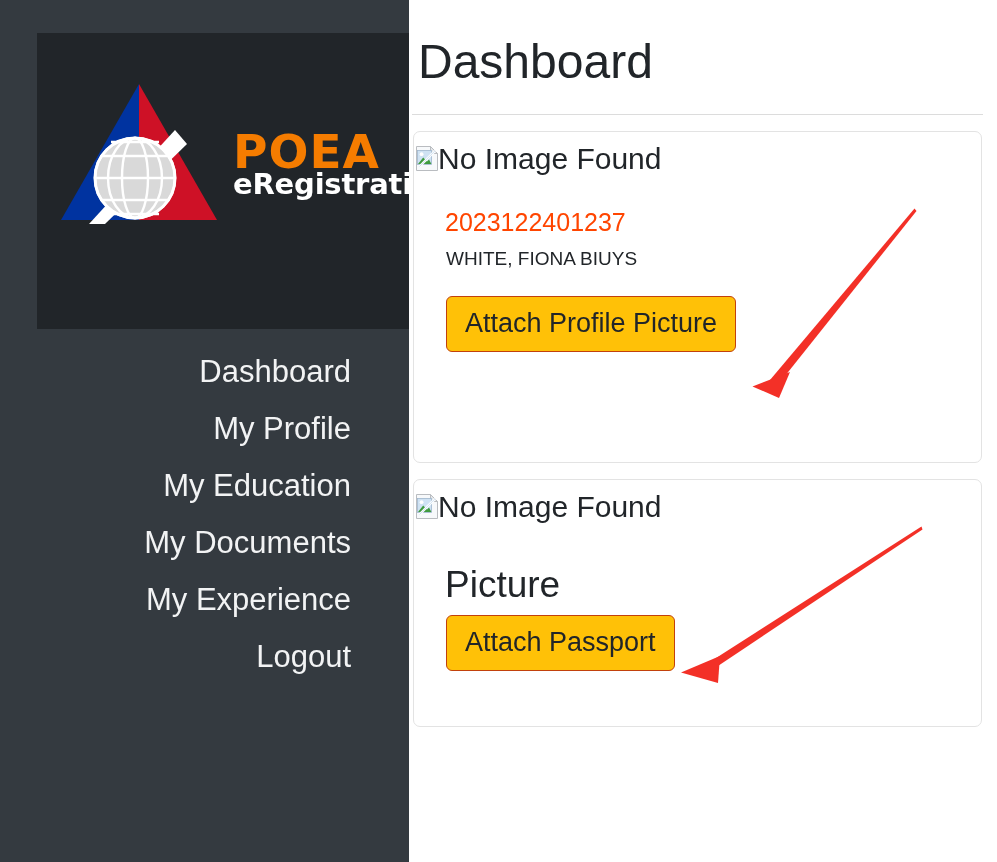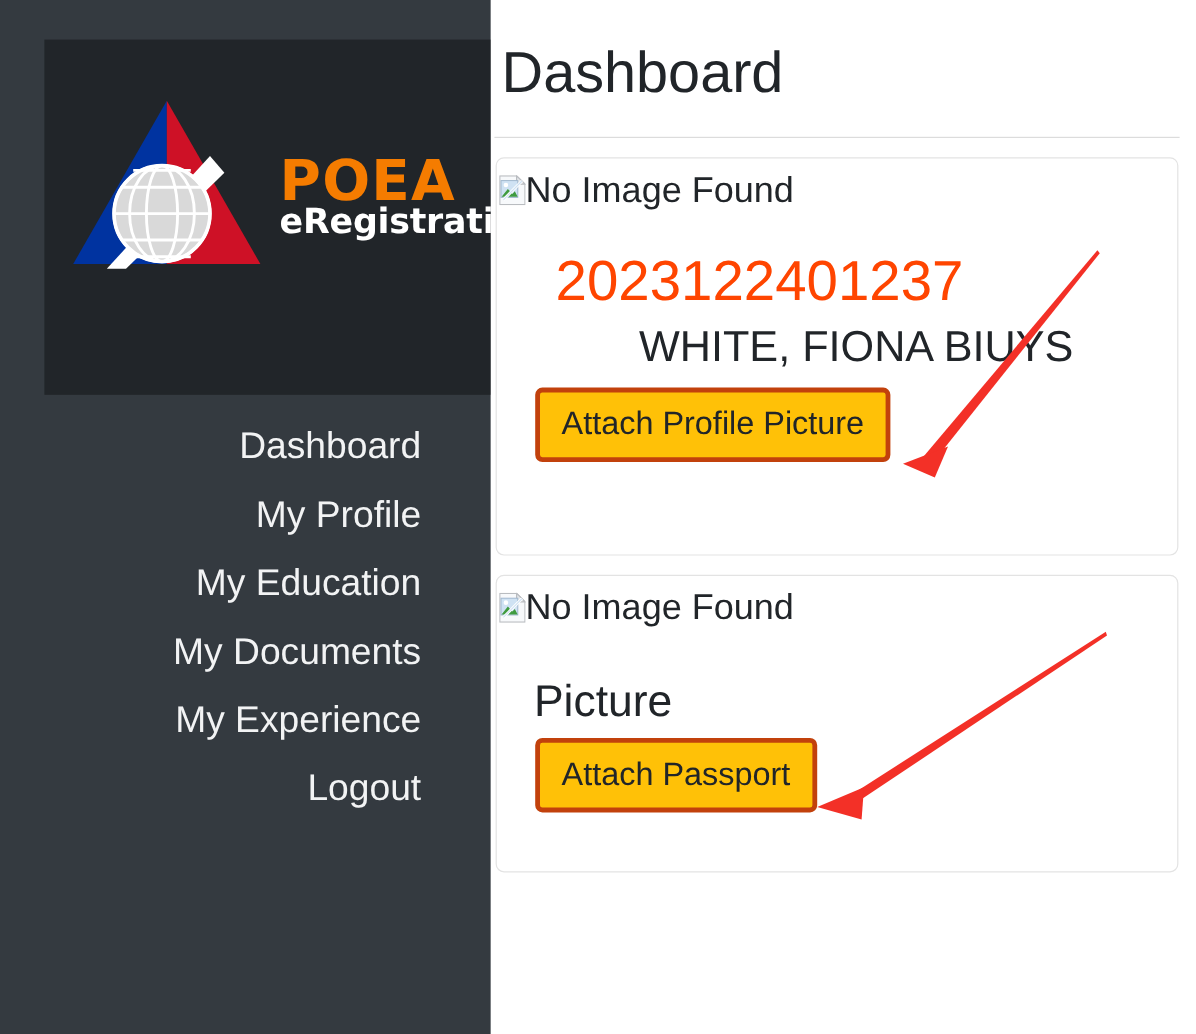--- a/index.html
+++ b/index.html
@@ -152,46 +152,45 @@
   .broken-icon svg { display: block; }
   .broken-label {
     font-size: 30px;
     color: #212529;
     line-height: 1;
     margin-left: 0px;
   }
 
   .ref-number {
     color: #ff4500;
-    font-size: 47px;
-    line-height: 1;
-    margin: 36px 0 0 49px;
+    font-size: 25px;
+    line-height: 1;
+    margin: 36px 0 0 31px;
     white-space: nowrap;
   }
   .person-name {
     color: #212529;
-    font-size: 36px;
-    line-height: 1;
-    margin: 14px 0 0 32px;
-    white-space: nowrap;
-    text-align: center;
+    font-size: 19px;
+    line-height: 1;
+    margin: 14px 0 12px 32px;
+    white-space: nowrap;
   }
   .doc-heading {
     color: #212529;
     font-size: 37px;
     line-height: 1;
     margin: 44px 0 0 31px;
     font-weight: 400;
     white-space: nowrap;
   }
 
   .btn-warning {
     display: inline-block;
     background: #ffc107;
-    border: 4px solid #c2410c;
+    border: 1px solid #c2410c;
     color: #212529;
     font-size: 27px;
     font-family: "Liberation Sans", sans-serif;
     line-height: 1;
     padding: 13px 18px 14px 18px;
     border-radius: 6px;
     margin: 16px 0 0 32px;
     cursor: pointer;
     white-space: nowrap;
   }

